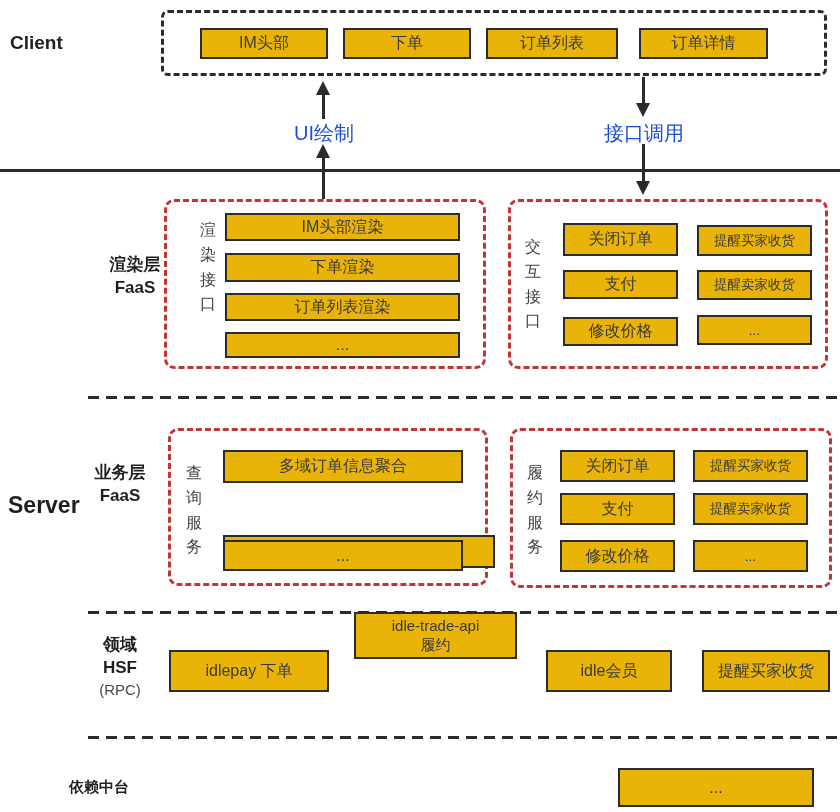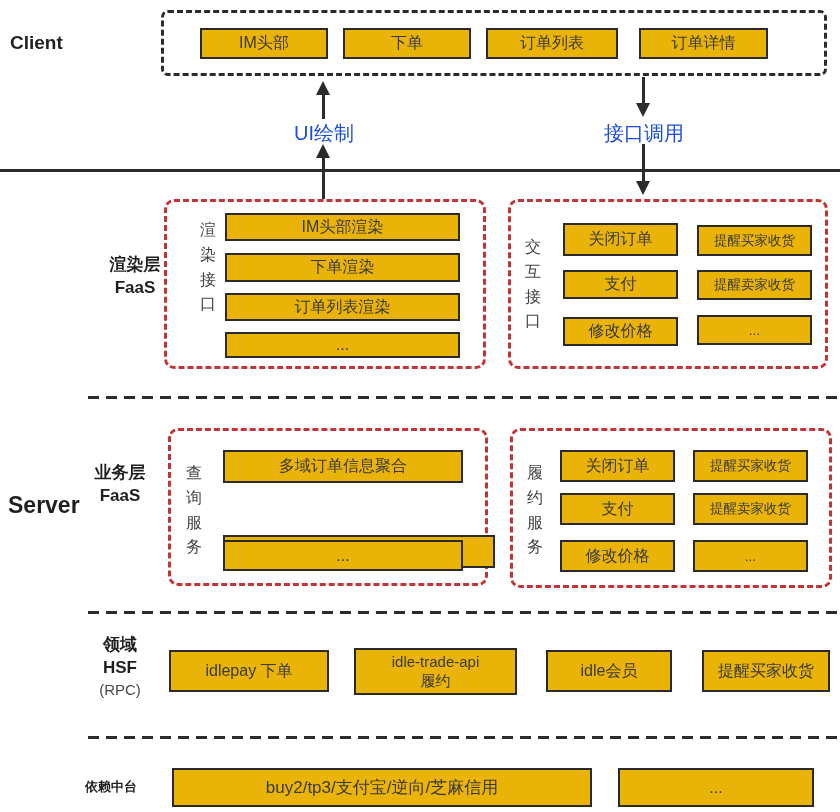--- a/index.html
+++ b/index.html
@@ -117,26 +117,25 @@
 
   <div class="dashed-sep" style="top:611px;"></div>
 
   <div class="abs layer-title" style="left:88px; top:634px; width:64px;">
     <div>领域</div>
     <div>HSF</div>
     <div class="sub">(RPC)</div>
   </div>
 
   <div class="node" style="left:169px; top:650px; width:160px; height:42px;">idlepay 下单</div>
-  <div class="node two-line" style="left:354px; top:648px; width:163px; height:47px;">
+  <div class="node two-line" style="left:354px; top:612px; width:163px; height:47px;">
     <span>idle-trade-api</span>
     <span>履约</span>
   </div>
   <div class="node" style="left:546px; top:650px; width:126px; height:42px;">idle会员</div>
   <div class="node" style="left:702px; top:650px; width:128px; height:42px;">提醒买家收货</div>
 
   <div class="dashed-sep" style="top:736px;"></div>
 
-  <div class="abs side-label" style="left:85px; top:778px; font-size:13px;">依赖中台</div>
-  <div class="node tiny-text" style="left:172px; top:768px; width:420px; height:39px; font-size:17px;">buy2/tp3/支付宝/逆向/芝麻信用</div>
+  <div class="abs side-label" style="left:69px; top:778px; font-size:15px;">依赖中台</div>
   <div class="node" style="left:618px; top:768px; width:196px; height:39px;">...</div>
 
 </div>
 
 </body></html>

